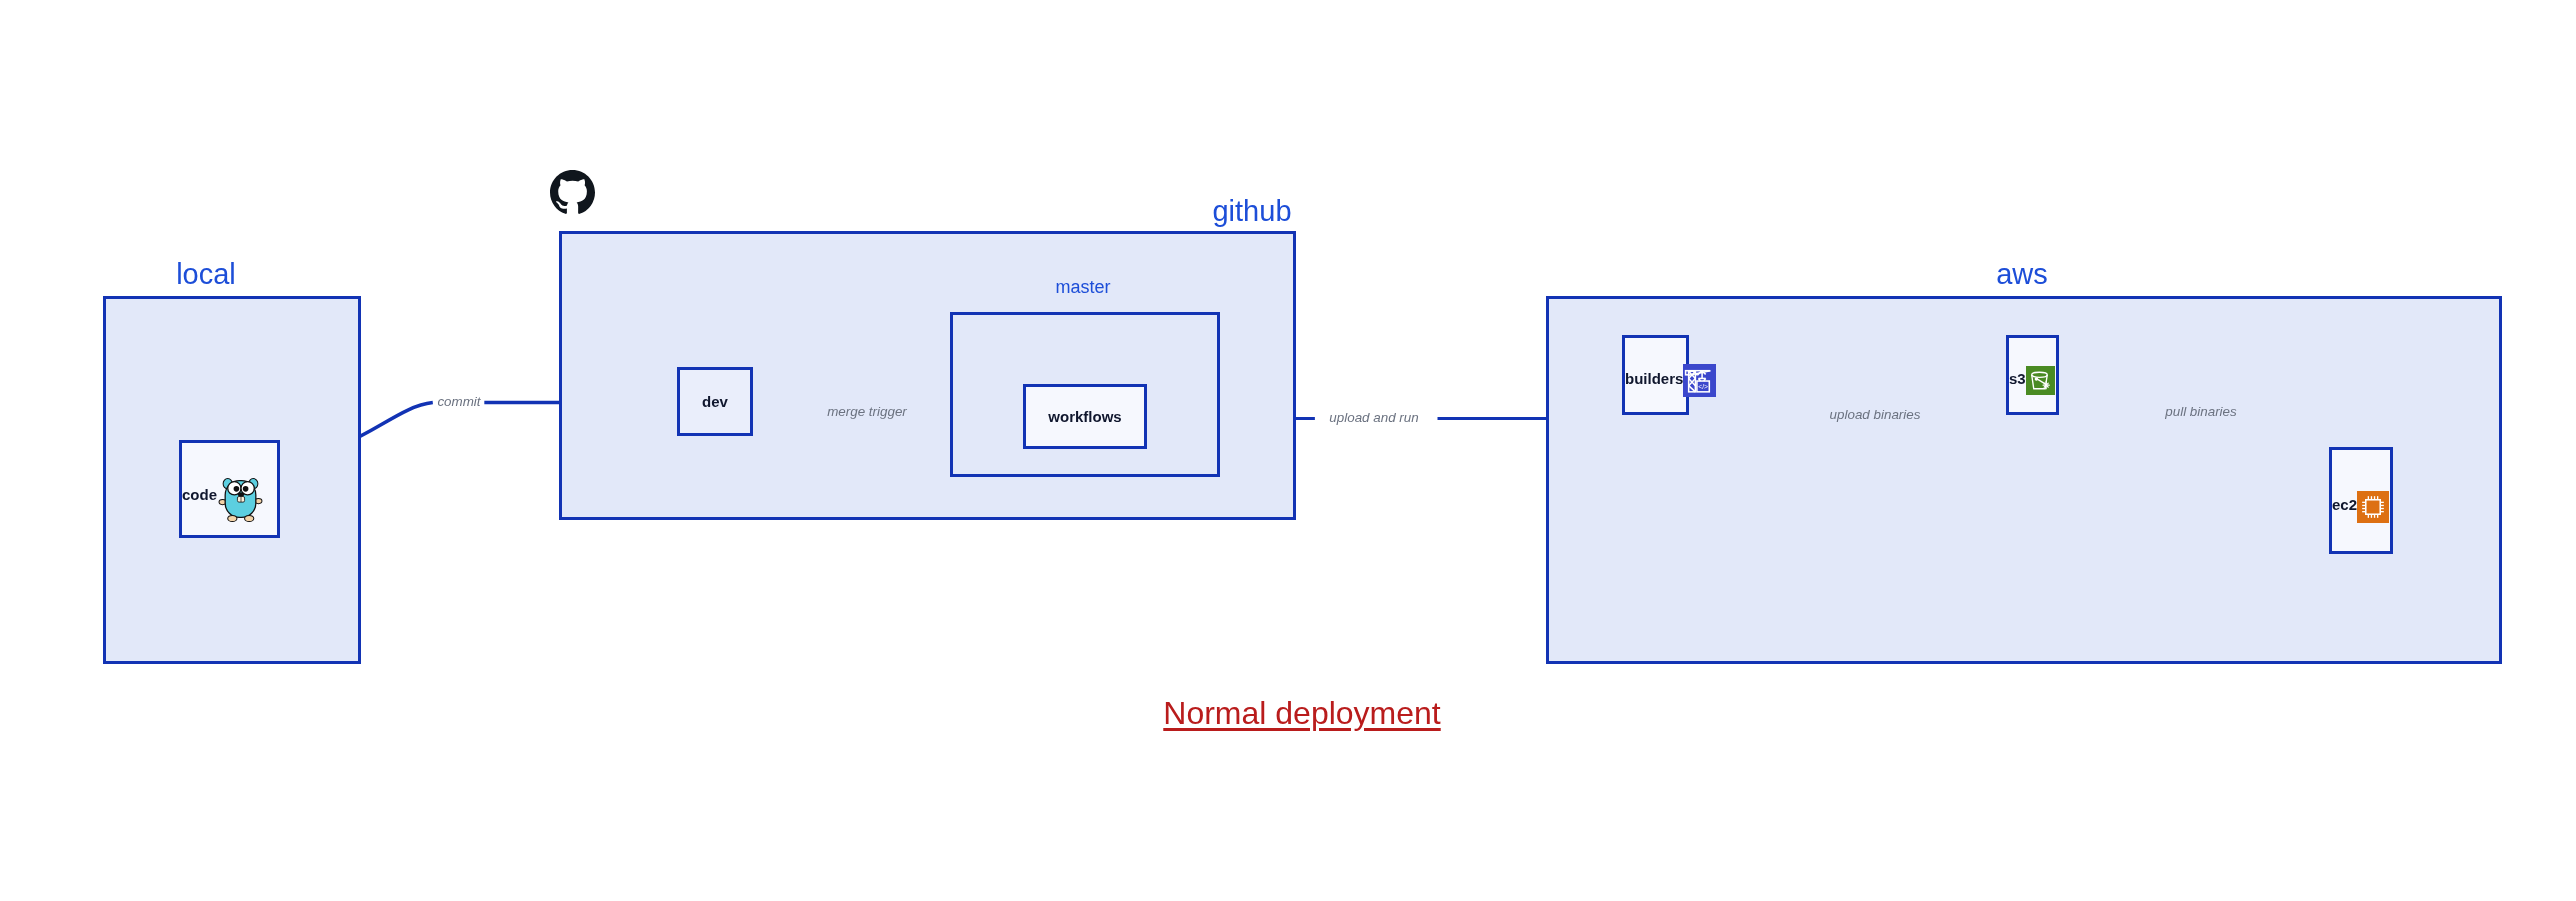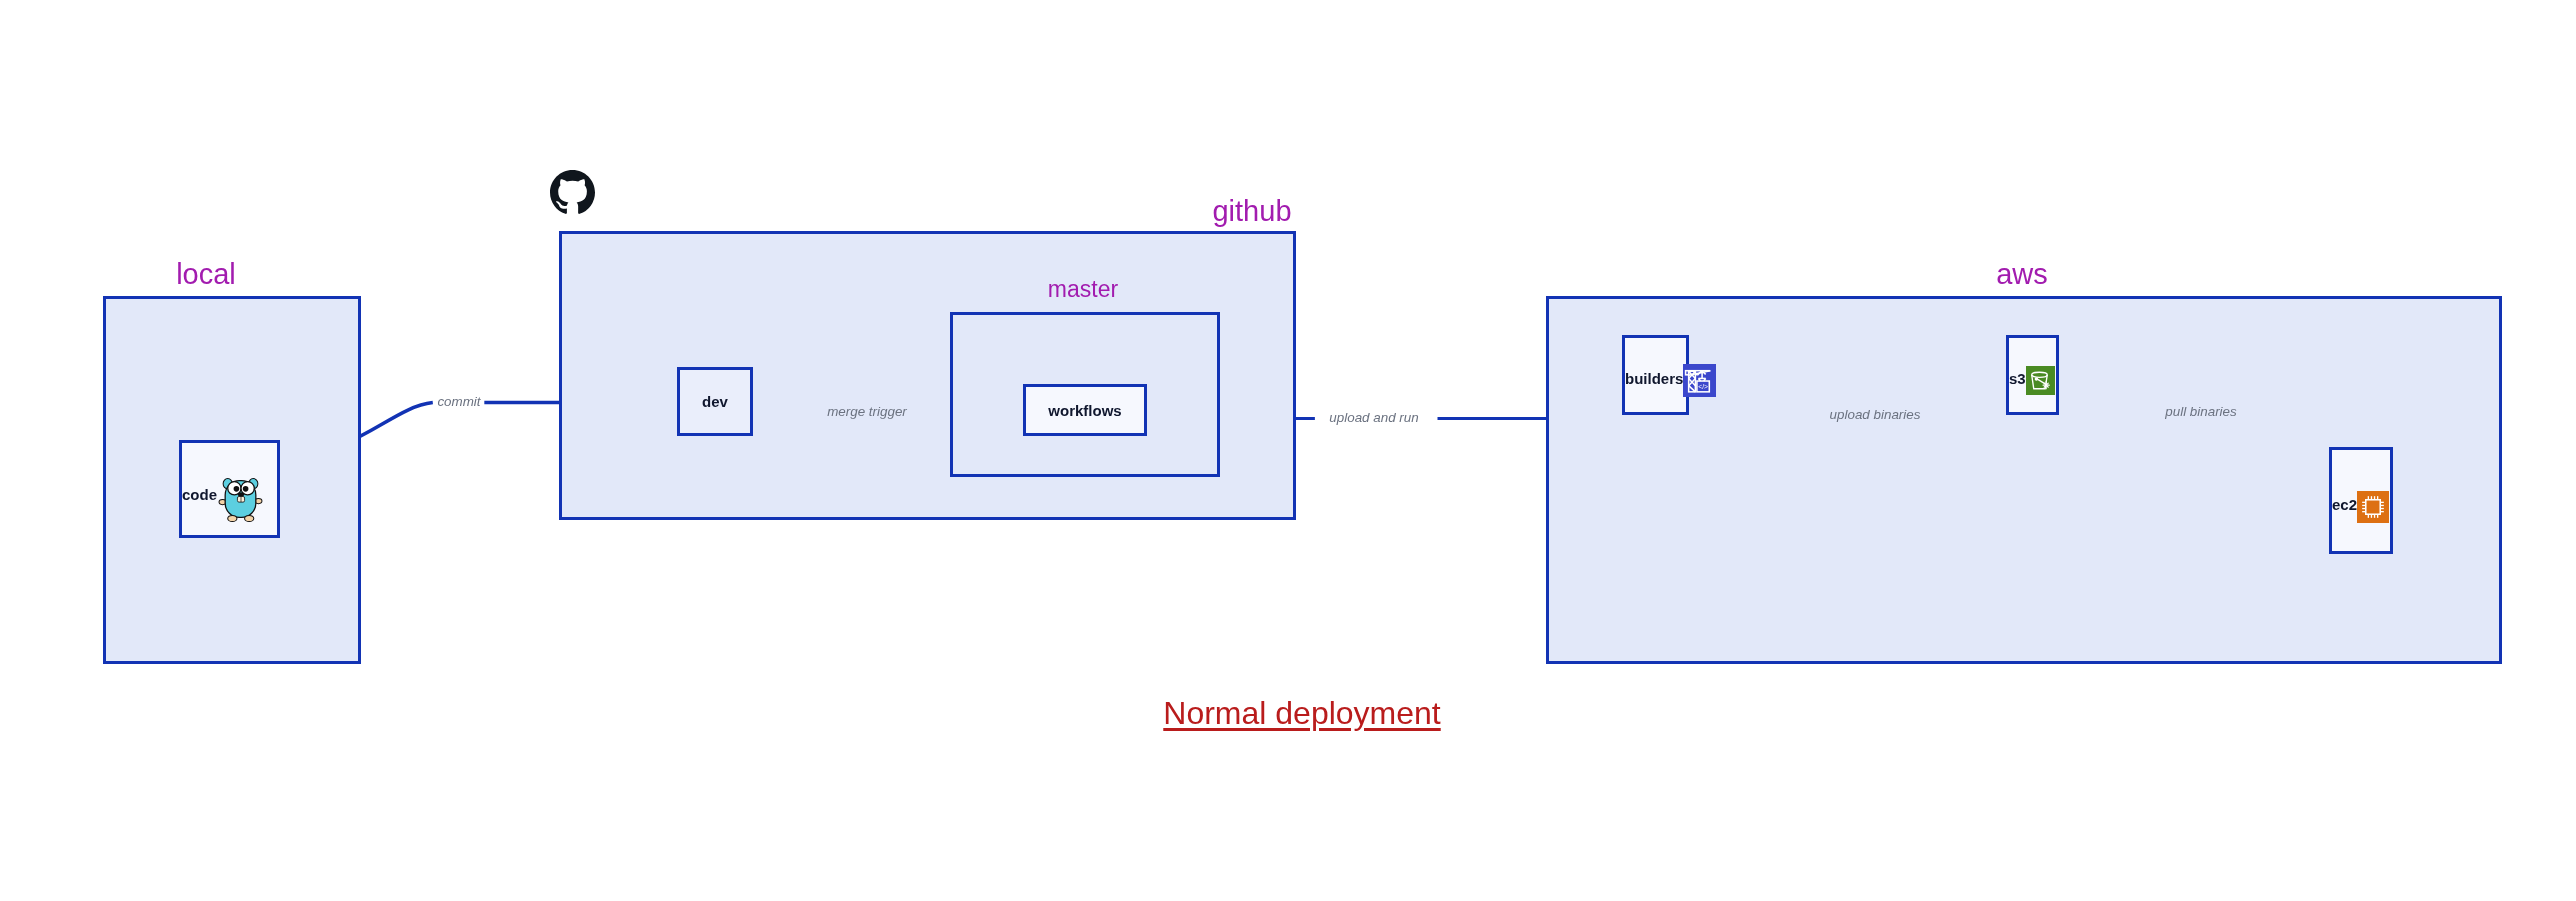--- a/index.html
+++ b/index.html
@@ -27,21 +27,21 @@
 
   
   .group {
     position: absolute;
     box-sizing: border-box;
     background: #e2e8f9;
     border: 3.6px solid #1233b4;
   }
   .group-label {
     position: absolute;
-    color: #a21caf;
+    color: #1d4ed8;
     font-size: 29px;
     font-weight: 400;
     white-space: nowrap;
     line-height: 1;
   }
 
   
   .node {
     position: absolute;
     box-sizing: border-box;
@@ -170,30 +170,30 @@
         2 .27c1.53-1.04 2.2-.82 2.2-.82.44 1.1.16 1.92.08 2.12.51.56.82 1.27.82 2.15 0 3.07-1.87 3.75-3.65
         3.95.29.25.54.73.54 1.48 0 1.07-.01 1.93-.01 2.2 0 .21.15.46.55.38A8.01 8.01 0 0 0 16 8c0-4.42-3.58-8-8-8z"></path>
     </svg>
   </span>
 
   <div class="group-label" style="left:1252px; top:197px; transform:translateX(-50%);">github</div>
 
   <div class="group" style="left:559px; top:231px; width:737px; height:289px;">
   </div>
 
-  <div class="group-label" style="left:1083px; top:278px; transform:translateX(-50%); font-size:23px;">master</div>
+  <div class="group-label" style="left:1083px; top:278px; transform:translateX(-50%); font-size:18px;">master</div>
 
   <div class="group" style="left:950px; top:312px; width:270px; height:165px; border-width:3.1px;">
   </div>
 
   <div class="node" style="left:633px; top:367px; width:76px; height:69px; justify-content:center;margin-left:44px;">
     <div class="node-label">dev</div>
   </div>
 
-  <div class="node white" style="left:1023px; top:384px; width:124px; height:52px; justify-content:center;">
+  <div class="node white" style="left:1023px; top:384px; width:124px; height:65px; justify-content:center;">
     <div class="node-label">workflows</div>
   </div>
 
   <div class="edge-label on-group" style="left:867px; top:412px;">merge trigger</div>
 
   <div class="edge-label" style="left:1374px; top:418px;">upload and run</div>
 
   <div class="group-label" style="left:2022px; top:260px; transform:translateX(-50%);">aws</div>
 
   <div class="group" style="left:1546px; top:296px; width:956px; height:368px;">

